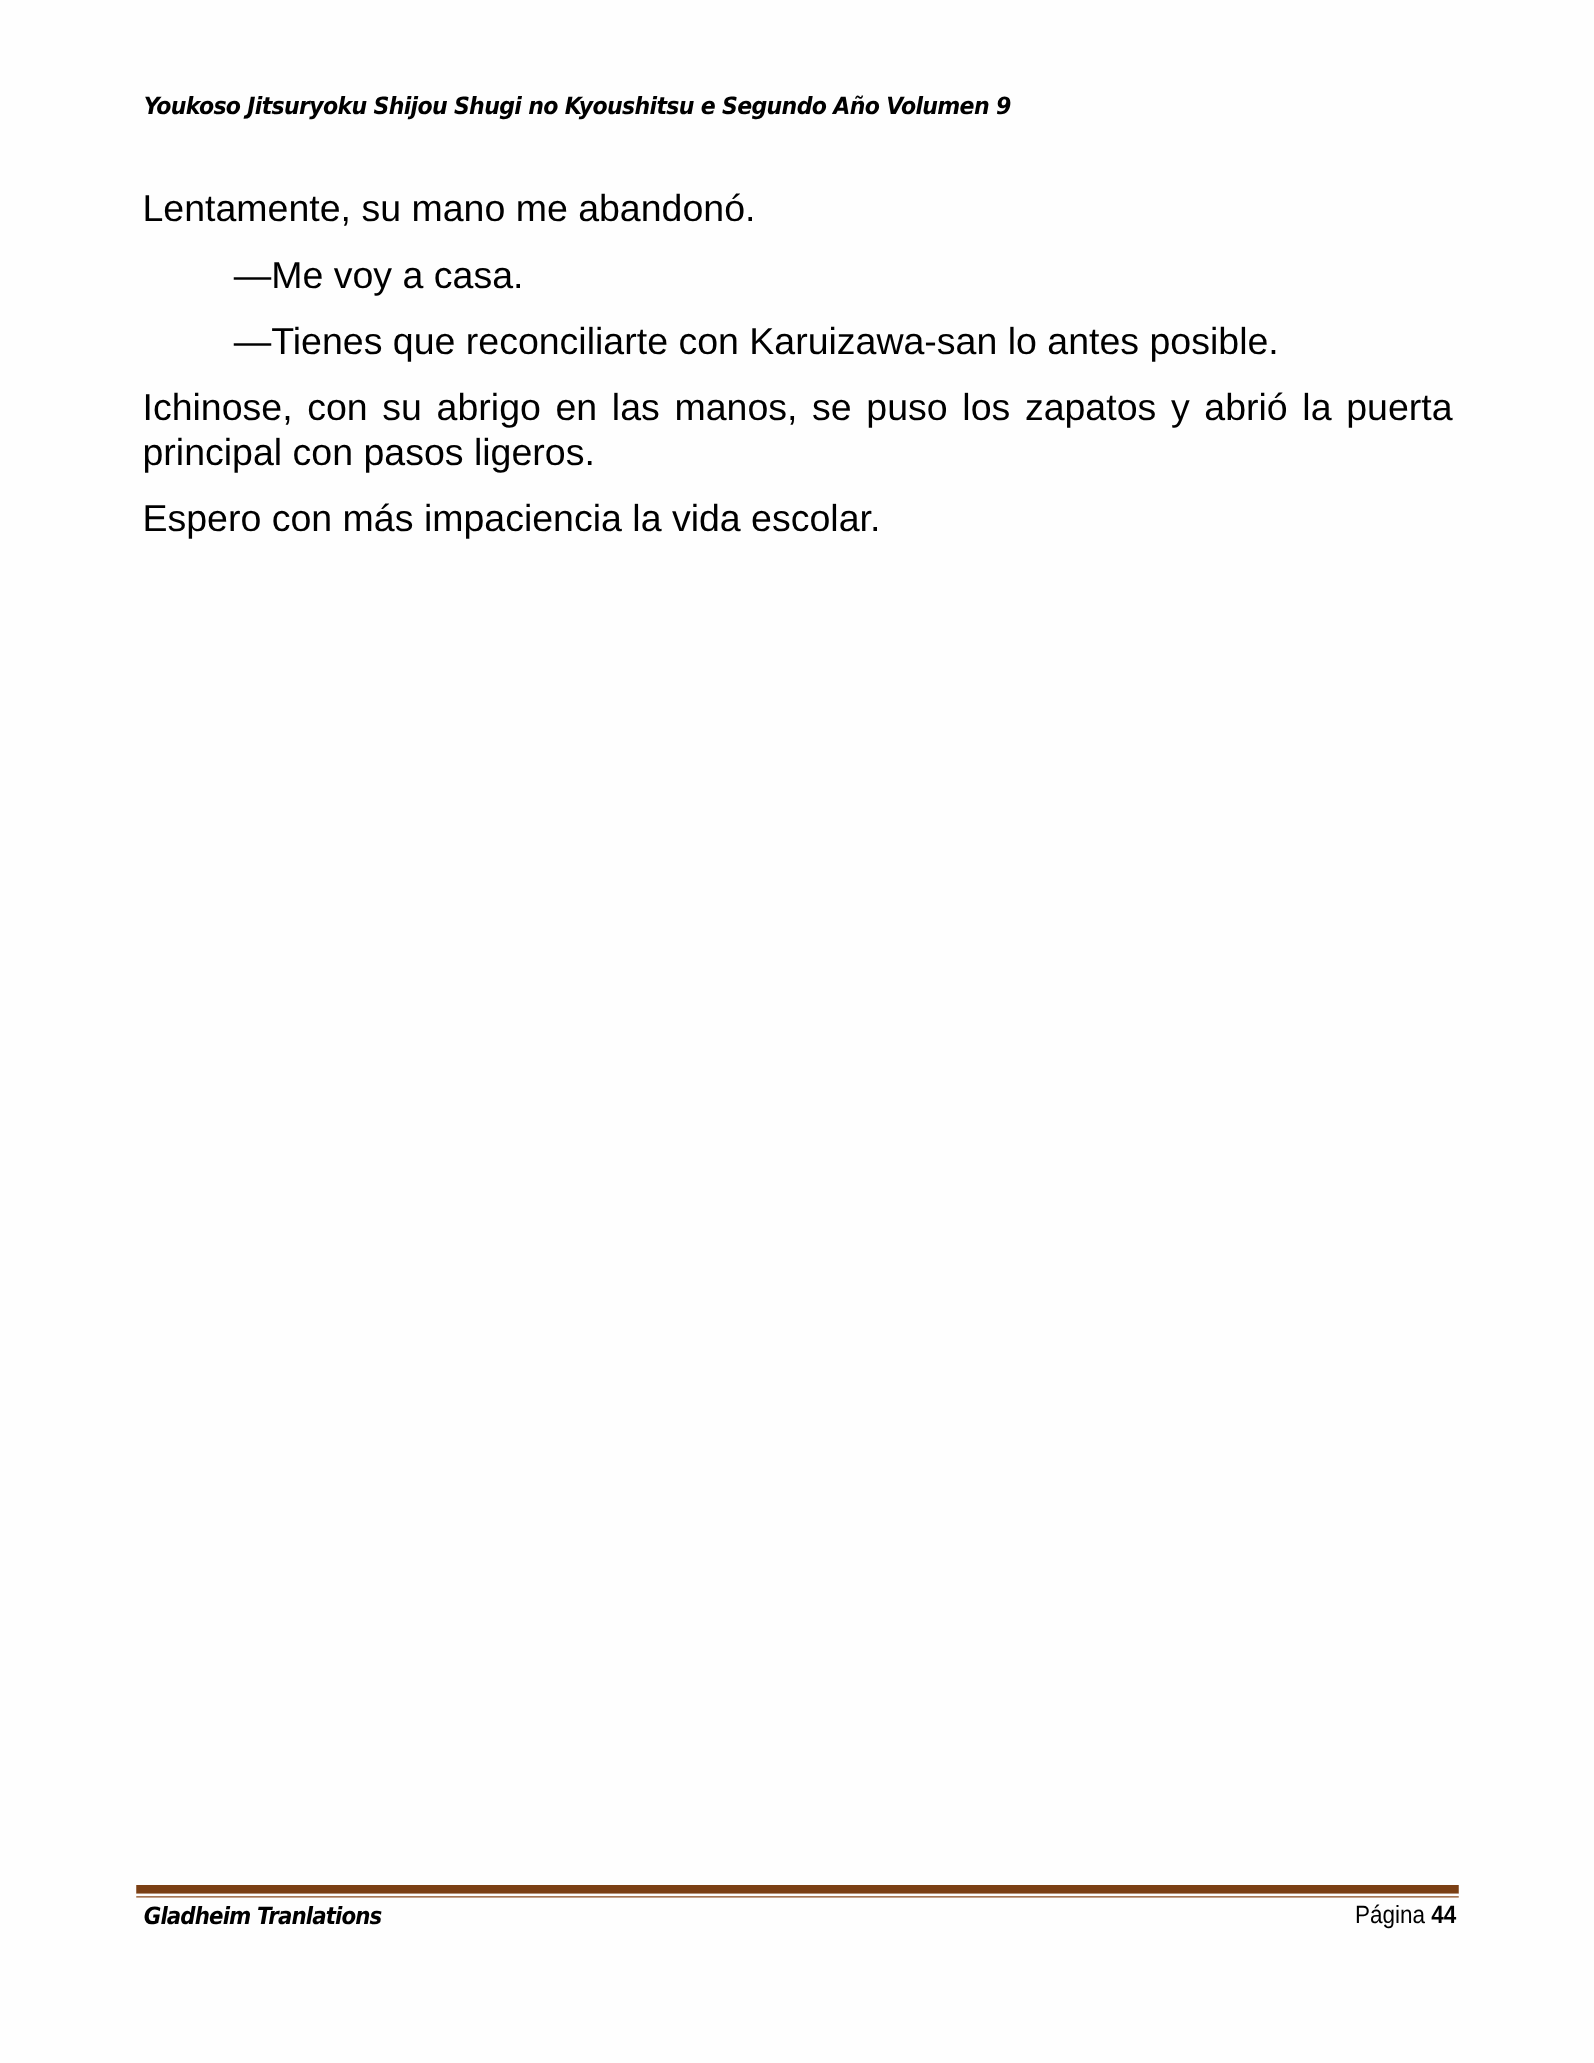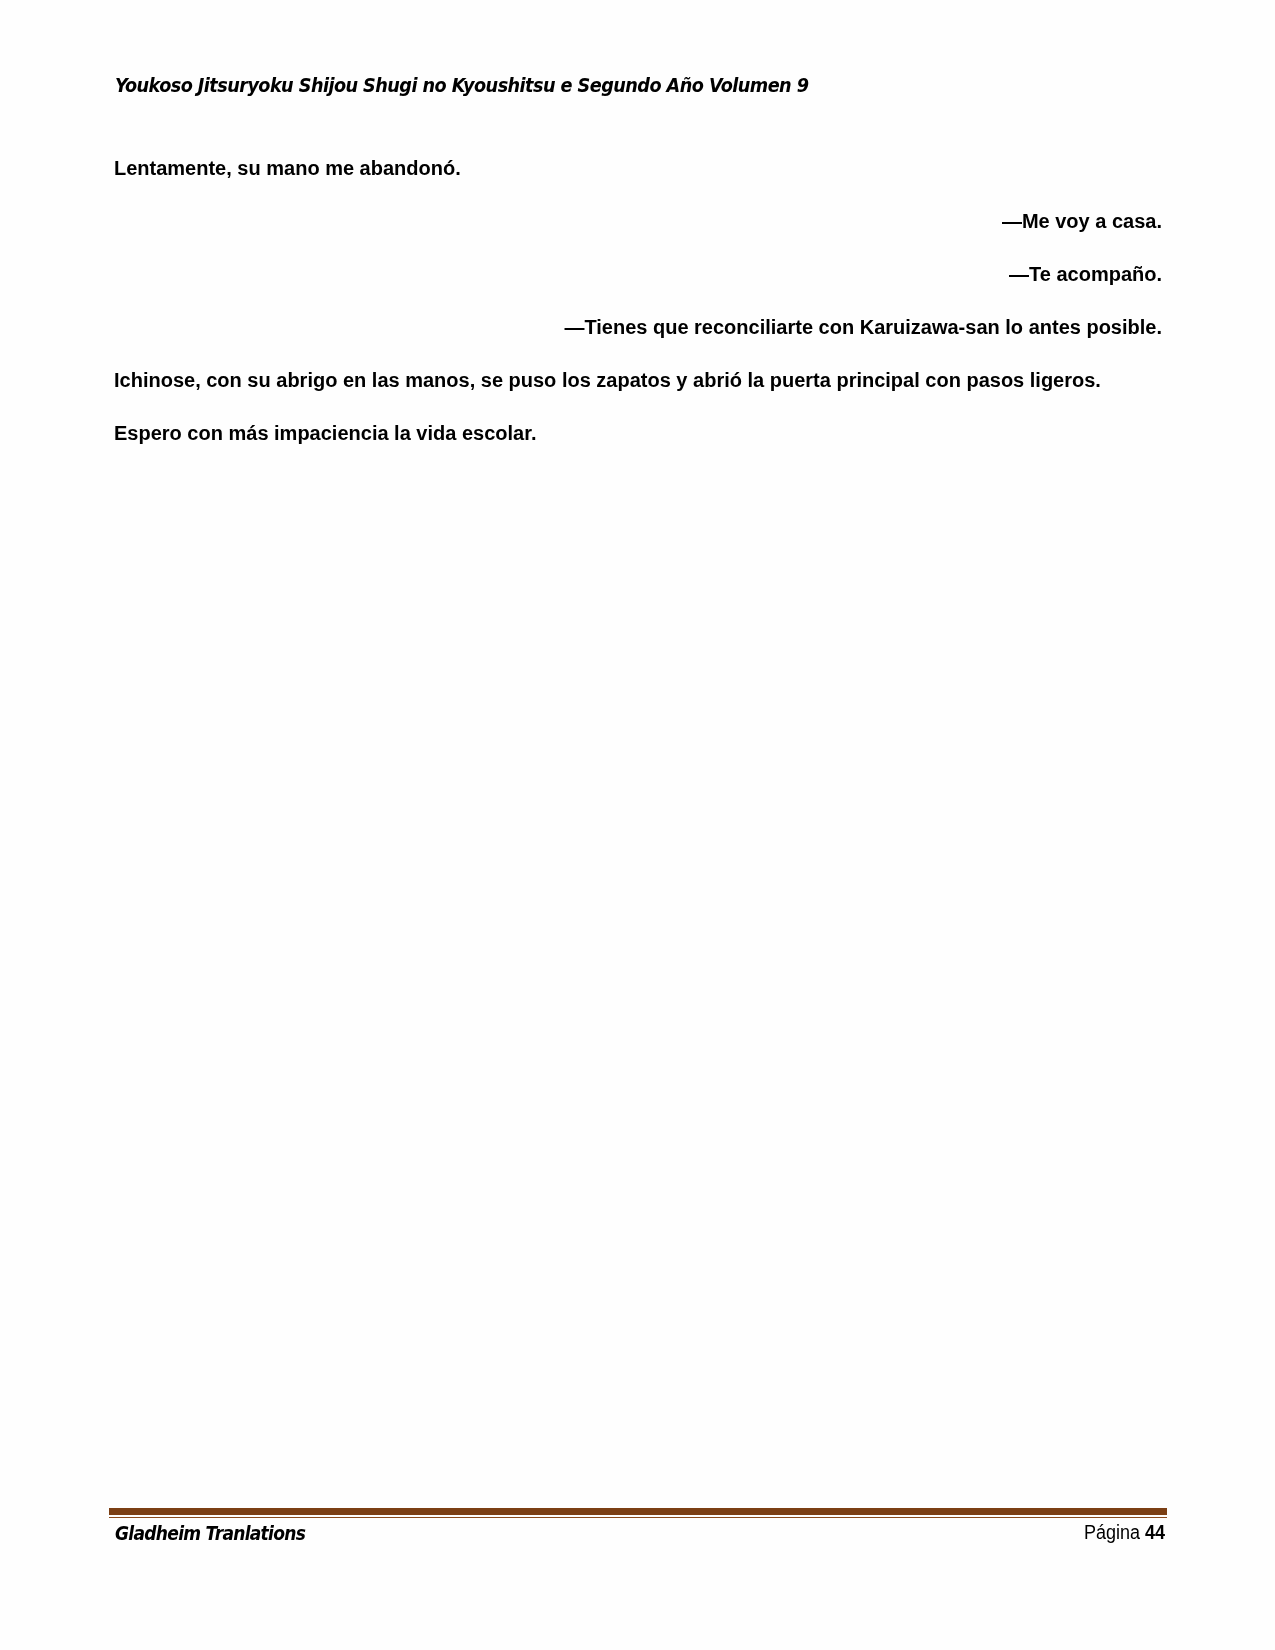--- a/index.html
+++ b/index.html
@@ -26,31 +26,30 @@
       white-space: nowrap;
       transform: scaleX(0.93);
       transform-origin: left center;
     }
     .body-text {
       position: absolute;
       left: 114px;
       top: 150px;
       width: 1048px;
       font-family: "Liberation Sans", sans-serif;
-      font-size: 20px;
+      font-size: 30px;
       line-height: 36px;
-      font-weight: bold;
     }
     .para {
       margin: 0 0 17px 0;
       text-align: justify;
     }
     .para.dialogue {
       padding-left: 73px;
-      text-align: right;
+      text-align: left;
     }
     .footer-rule {
       position: absolute;
       left: 109px;
       top: 1508px;
       width: 1058px;
     }
     .footer-rule .thick {
       height: 7px;
       background: #7b3f14;
@@ -91,21 +90,20 @@
     }
   </style>
 </head>
 <body>
 
 <div class="running-header">Youkoso Jitsuryoku Shijou Shugi no Kyoushitsu e  Segundo Año Volumen 9</div>
 
 <div class="body-text">
   <p class="para">Lentamente, su mano me abandonó.</p>
   <p class="para dialogue">—Me voy a casa.</p>
-  <p class="para dialogue">—Te acompaño.</p>
   <p class="para dialogue">—Tienes que reconciliarte con Karuizawa-san lo antes posible.</p>
   <p class="para">Ichinose, con su abrigo en las manos, se puso los zapatos y abrió la puerta principal con pasos ligeros.</p>
   <p class="para">Espero con más impaciencia la vida escolar.</p>
 </div>
 
 <div class="footer-rule">
   <div class="thick"></div>
   <div class="gap"></div>
   <div class="thin"></div>
 </div>

